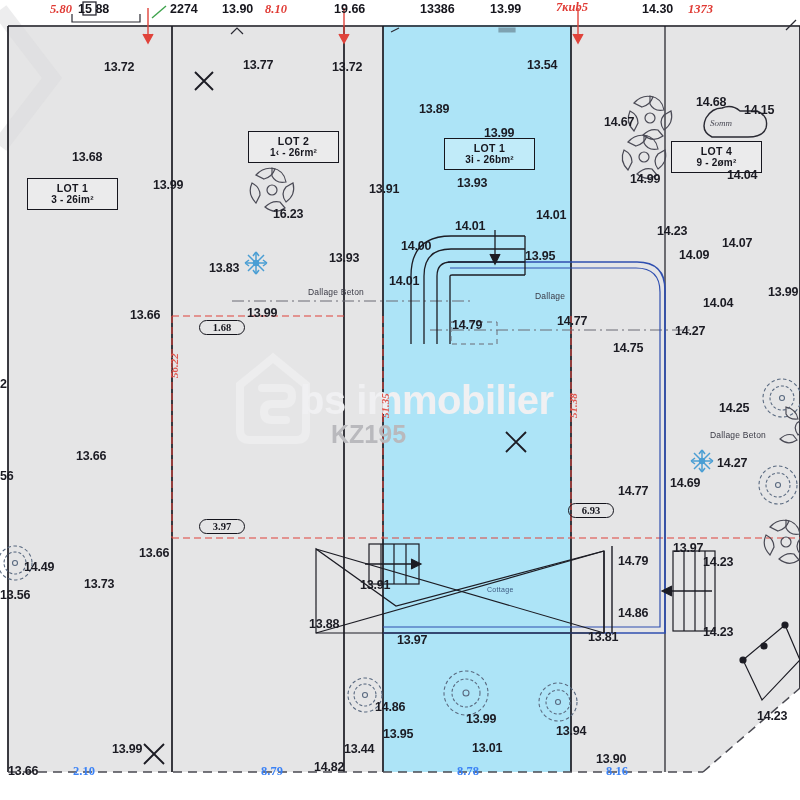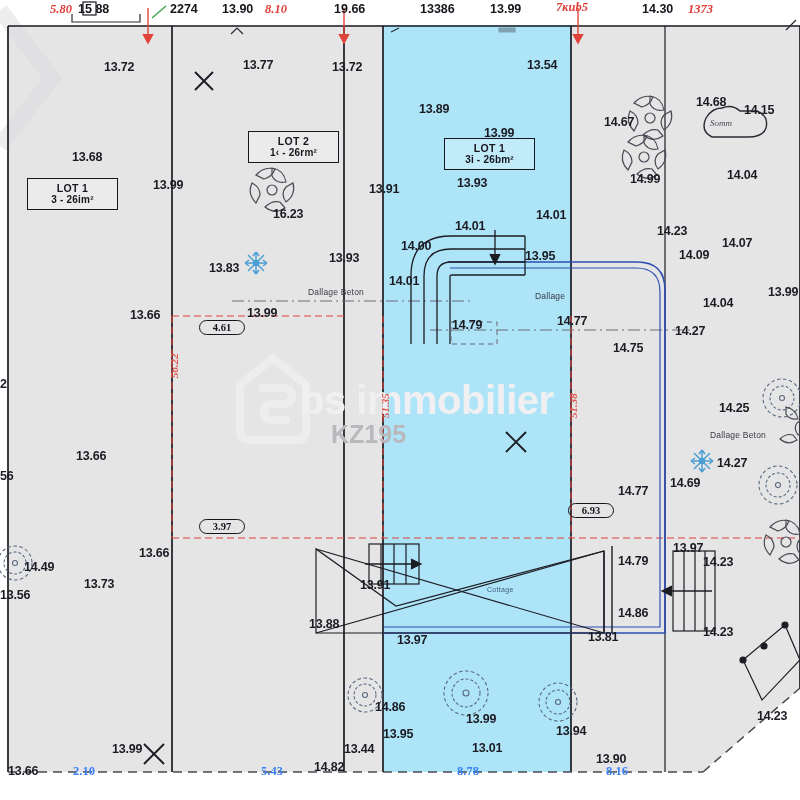--- a/index.html
+++ b/index.html
@@ -270,50 +270,54 @@
   <div class="lbl topnum" style="left:334px; top:2px;">19.66</div>
   <div class="lbl topnum" style="left:420px; top:2px;">13386</div>
   <div class="lbl topnum" style="left:490px; top:2px;">13.99</div>
   <div class="lbl topred" style="left:556px; top:0px;">7ĸub5</div>
   <div class="lbl topnum" style="left:642px; top:2px;text-align:center;">14.30</div>
   <div class="lbl topred" style="left:688px; top:2px;">1373</div>
 
   <div class="lbl elev" style="left:8px;   top:764px;">13.66</div>
   <div class="lbl botred" style="left:73px;  top:764px;">2.10</div>
   <div class="lbl elev" style="left:112px; top:742px;">13.99</div>
-  <div class="lbl botred" style="left:261px; top:764px;">5.43</div>
+  <div class="lbl botred" style="left:261px; top:764px;">8.79</div>
   <div class="lbl elev" style="left:314px; top:760px;">14.82</div>
   <div class="lbl elev" style="left:344px; top:742px;">13.44</div>
   <div class="lbl botred" style="left:457px; top:764px;">8.78</div>
   <div class="lbl elev" style="left:596px; top:752px;">13.90</div>
   <div class="lbl botred" style="left:606px; top:764px;">8.16</div>
 
   <div class="lbl sidered" style="left:168px; top:378px; transform:rotate(-90deg);">56.22</div>
   <div class="lbl sidered" style="left:379px; top:418px; transform:rotate(-90deg);">51.35</div>
   <div class="lbl sidered" style="left:567px; top:418px; transform:rotate(-90deg);">51.38</div>
 
-  <div class="capsule" style="left:199px; top:320px; width:44px;">4.61</div>
+  <div class="capsule" style="left:199px; top:320px; width:44px;">1.68</div>
   <div class="capsule" style="left:199px; top:519px; width:44px;">3.97</div>
   <div class="capsule" style="left:568px; top:503px; width:44px;">6.93</div>
 
   <div class="lotbox" style="left:27px; top:178px; width:77px; height:28px;">
     <div class="t1">LOT 1</div>
     <div class="t2">3 - 26im²</div>
   </div>
 
   <div class="lotbox" style="left:248px; top:131px; width:77px; height:28px;">
     <div class="t1">LOT 2</div>
     <div class="t2">1‹ - 26rm²</div>
   </div>
 
   <div class="lotbox" style="left:444px; top:138px; width:77px; height:28px;">
     <div class="t1">LOT 1</div>
     <div class="t2">3i - 26bm²</div>
   </div>
 
+  <div class="lotbox" style="left:671px; top:141px; width:77px; height:28px;">
+    <div class="t1">LOT 4</div>
+    <div class="t2">9 - 2øm²</div>
+  </div>
 
   <div class="lbl ann" style="left:308px; top:287px;">Dallage Beton</div>
   <div class="lbl ann" style="left:535px; top:291px;">Dallage</div>
   <div class="lbl ann" style="left:710px; top:430px;">Dallage Beton</div>
   <div class="somm" style="left:710px; top:118px;">Somm</div>
   <div class="cottage" style="left:487px; top:586px;">Cottage</div>
 
   <div id="elev-layer">
       <div class="lbl elev" style="left: 104px; top: 60px;">13.72</div>
       <div class="lbl elev" style="left: 243px; top: 58px;">13.77</div>

